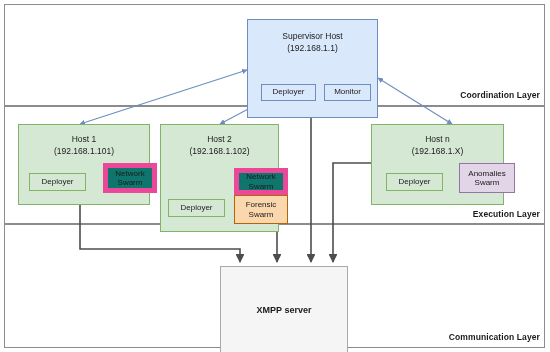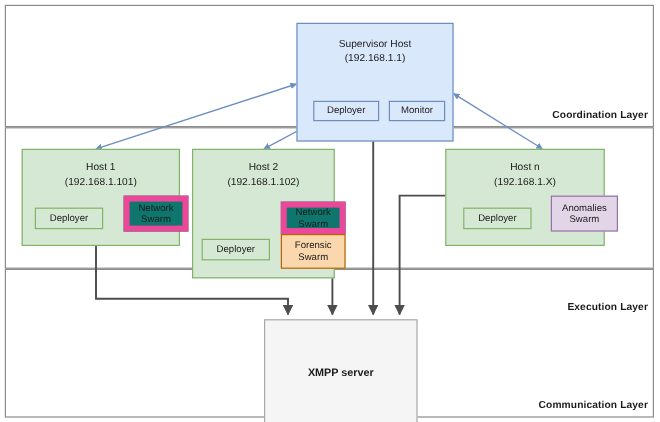--- a/index.html
+++ b/index.html
@@ -28,21 +28,21 @@
   .layer-label{
     position:absolute;
     right:10px;
     font-size:8.5px;
     color:#1a1a1a;
     font-weight:bold;
     letter-spacing:.1px;
     white-space:nowrap;
   }
   #label-coordination { top:90px; }
-  #label-execution    { top:209px;margin-top:41px; }
+  #label-execution    { top:209px; }
   #label-communication{ top:332px;margin-left:36px; }
 
   
   .box{
     position:absolute;
     box-sizing:border-box;
     display:flex;
     align-items:center;
     justify-content:center;
     text-align:center;

